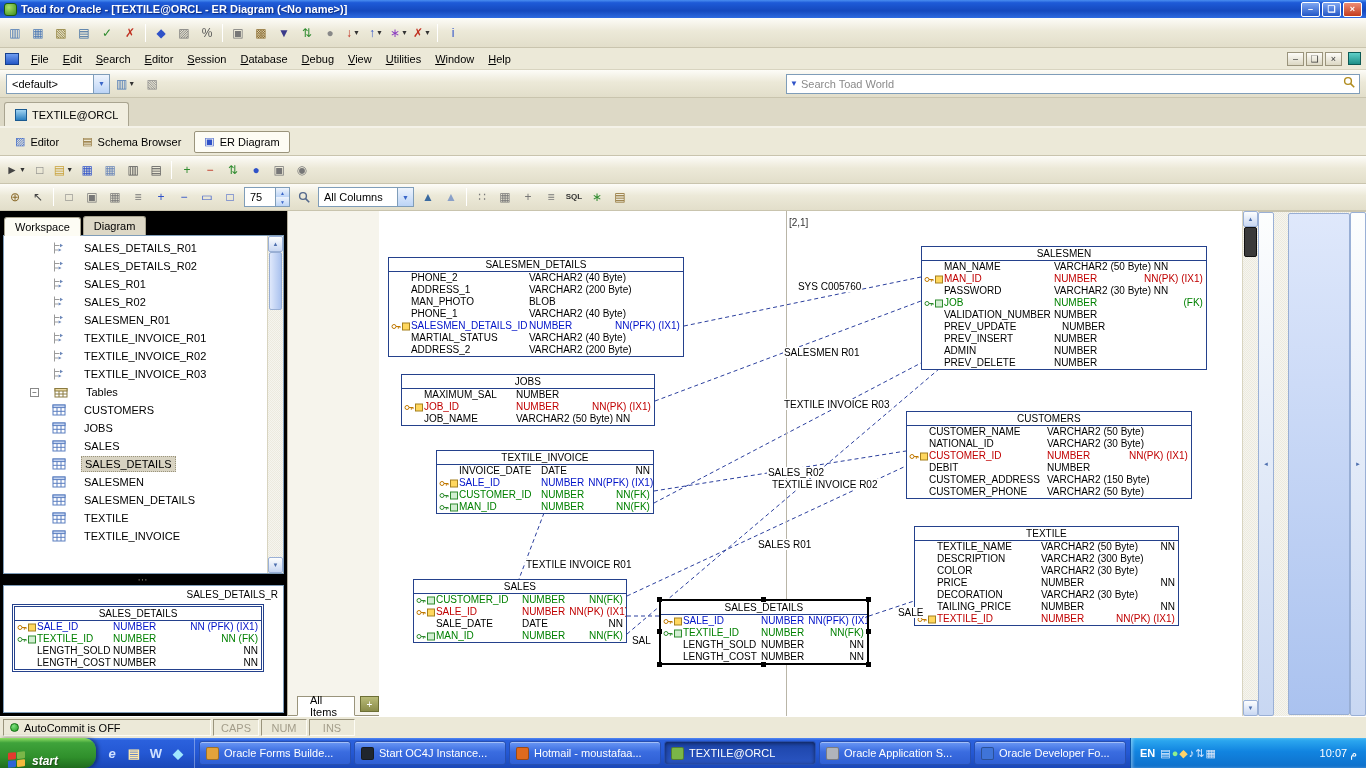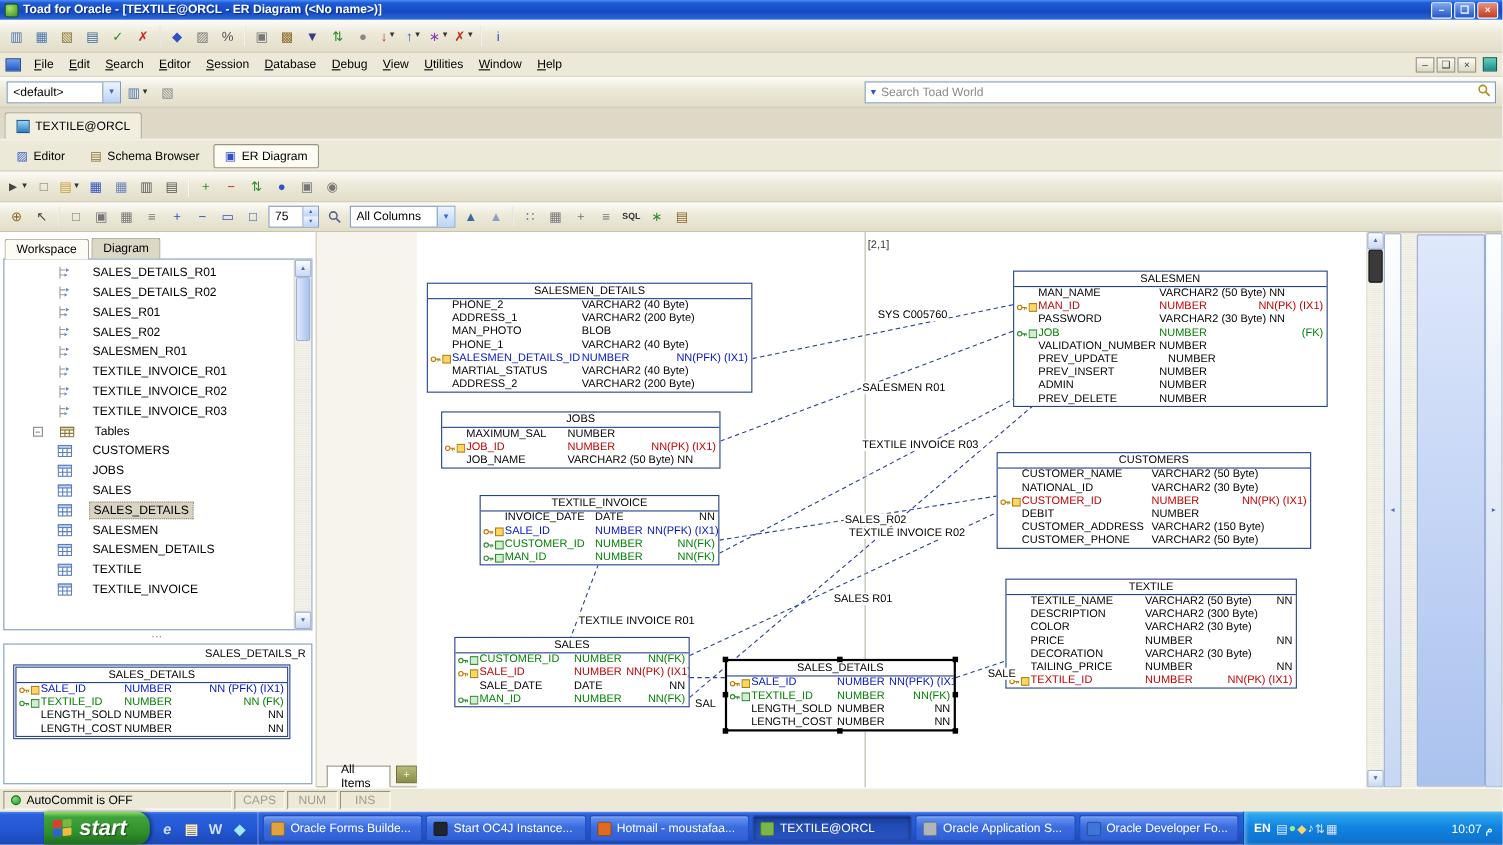--- a/index.html
+++ b/index.html
@@ -49,21 +49,21 @@
 
 #era{flex:0 0 28px;}
 #erb{flex:0 0 27px;}
 .iconrun{display:inline-flex;align-items:center;gap:1px;}
 .spin{display:inline-flex;height:20px;border:1px solid #7f9db9;background:#fff;margin:0 2px;}
 .spin-val{width:30px;display:flex;align-items:center;justify-content:flex-start;padding-left:5px;}
 .spin-btns{display:flex;flex-direction:column;width:14px;border-left:1px solid #7f9db9;}
 .spin-btns span{flex:1;font-size:5px;display:flex;align-items:center;justify-content:center;background:linear-gradient(#eef4fd,#bcd4f6);color:#3a66c9;}
 .combo.cc{width:96px;margin:0 2px;}
 
-.workarea{flex:1;display:flex;min-height:0;background:#ffffff;}
+.workarea{flex:1;display:flex;min-height:0;background:#000000;}
 .left-panel{flex:0 0 288px;display:flex;flex-direction:column;min-height:0;padding:2px 3px 3px 3px;border-right:1px solid #b8b2a0;}
 .lp-tabs{flex:0 0 22px;display:flex;align-items:flex-end;padding-left:1px;}
 .lp-tab{padding:3px 10px 3px 10px;border:1px solid #a9a490;border-bottom:none;background:#ddd8c6;border-radius:3px 3px 0 0;margin-right:2px;}
 .lp-tab.active{background:#fdfcf4;position:relative;top:1px;}
 .tree-box{flex:1;display:flex;background:#fff;border:1px solid #7f9db9;min-height:0;}
 .tree-list{flex:1;overflow:hidden;padding-top:3px;}
 .tree-row{height:18px;display:flex;align-items:center;white-space:nowrap;gap:15px;}
 .tree-row.lvl1{padding-left:26px;}
 .tree-row.lvl2{padding-left:48px;}
 .exp{width:9px;height:9px;border:1px solid #888;background:#fff;font-size:8px;line-height:7px;text-align:center;color:#333;flex:0 0 9px;}
@@ -111,21 +111,21 @@
 .hscroll .right{margin-left:auto;}
 .sthumb-h{width:62px;margin:1px 0 1px 14px;background:linear-gradient(#dfe8fb,#aac2ef);border:1px solid #98aed4;border-radius:2px;}
 
 .statusbar{flex:0 0 22px;display:flex;align-items:stretch;gap:2px;background:#ece9d8;border-top:1px solid #fff;padding:2px 3px;}
 .scell{border:1px solid;border-color:#9a947c #fdfcf4 #fdfcf4 #9a947c;display:flex;align-items:center;padding:0 6px;gap:5px;}
 .scell.first{width:208px;}
 .scell.flag{width:46px;justify-content:center;color:#a39d8a;}
 .dot{width:9px;height:9px;border-radius:50%;background:radial-gradient(circle at 35% 30%,#7fe07f,#1f9a1f);border:1px solid #127012;flex:0 0 9px;}
 
 .taskbar{flex:0 0 30px;display:flex;align-items:stretch;background:linear-gradient(180deg,#5289f4 0%,#2b61dd 8%,#2458d4 50%,#1a47b8 100%);}
-.start{flex:0 0 96px;background:linear-gradient(180deg,#8fdf63 0%,#3fa33b 16%,#2f8f2b 65%,#1f6b1e 100%);border-radius:0 12px 12px 0;display:flex;align-items:center;gap:6px;padding:0 14px 0 8px;color:#fff;font-weight:bold;font-style:italic;font-size:20px;box-shadow:2px 0 4px rgba(0,0,0,.45);text-shadow:1px 1px 1px #1a4a14;margin-left:40px;}
+.start{flex:0 0 96px;background:linear-gradient(180deg,#8fdf63 0%,#3fa33b 16%,#2f8f2b 65%,#1f6b1e 100%);border-radius:0 12px 12px 0;display:flex;align-items:flex-end;gap:6px;padding:0 14px 0 8px;color:#fff;font-weight:bold;font-style:italic;font-size:12px;box-shadow:2px 0 4px rgba(0,0,0,.45);text-shadow:1px 1px 1px #1a4a14;}
 .winflag{width:18px;height:16px;display:grid;grid-template-columns:8px 8px;grid-template-rows:7px 7px;gap:1px;transform:skewY(-6deg);}
 .winflag span{border-radius:1px;}
 .ql{display:flex;align-items:center;gap:4px;padding:0 7px;border-right:1px solid rgba(255,255,255,.35);}
 .qli{width:18px;height:18px;display:flex;align-items:center;justify-content:center;font-size:13px;font-weight:bold;color:#dfe9ff;}
 .qli.e{font-style:italic;}
 .tasks{display:flex;align-items:center;gap:3px;flex:1;min-width:0;padding:0 4px;}
 .task{flex:0 1 152px;height:24px;background:linear-gradient(180deg,#6a97f5,#3a6ce0 45%,#2f5fd4);border:1px solid #274fb0;border-radius:3px;display:flex;align-items:center;gap:5px;padding:0 6px;color:#fff;white-space:nowrap;overflow:hidden;box-shadow:inset 0 1px 0 rgba(255,255,255,.4);}
 .task.active{background:linear-gradient(180deg,#1c44a8,#2a55c2);box-shadow:inset 0 1px 4px rgba(0,0,0,.55);}
 .task-ic{width:13px;height:13px;border-radius:2px;flex:0 0 13px;border:1px solid rgba(0,0,0,.3);}
 .task-label{overflow:hidden;text-overflow:ellipsis;}

